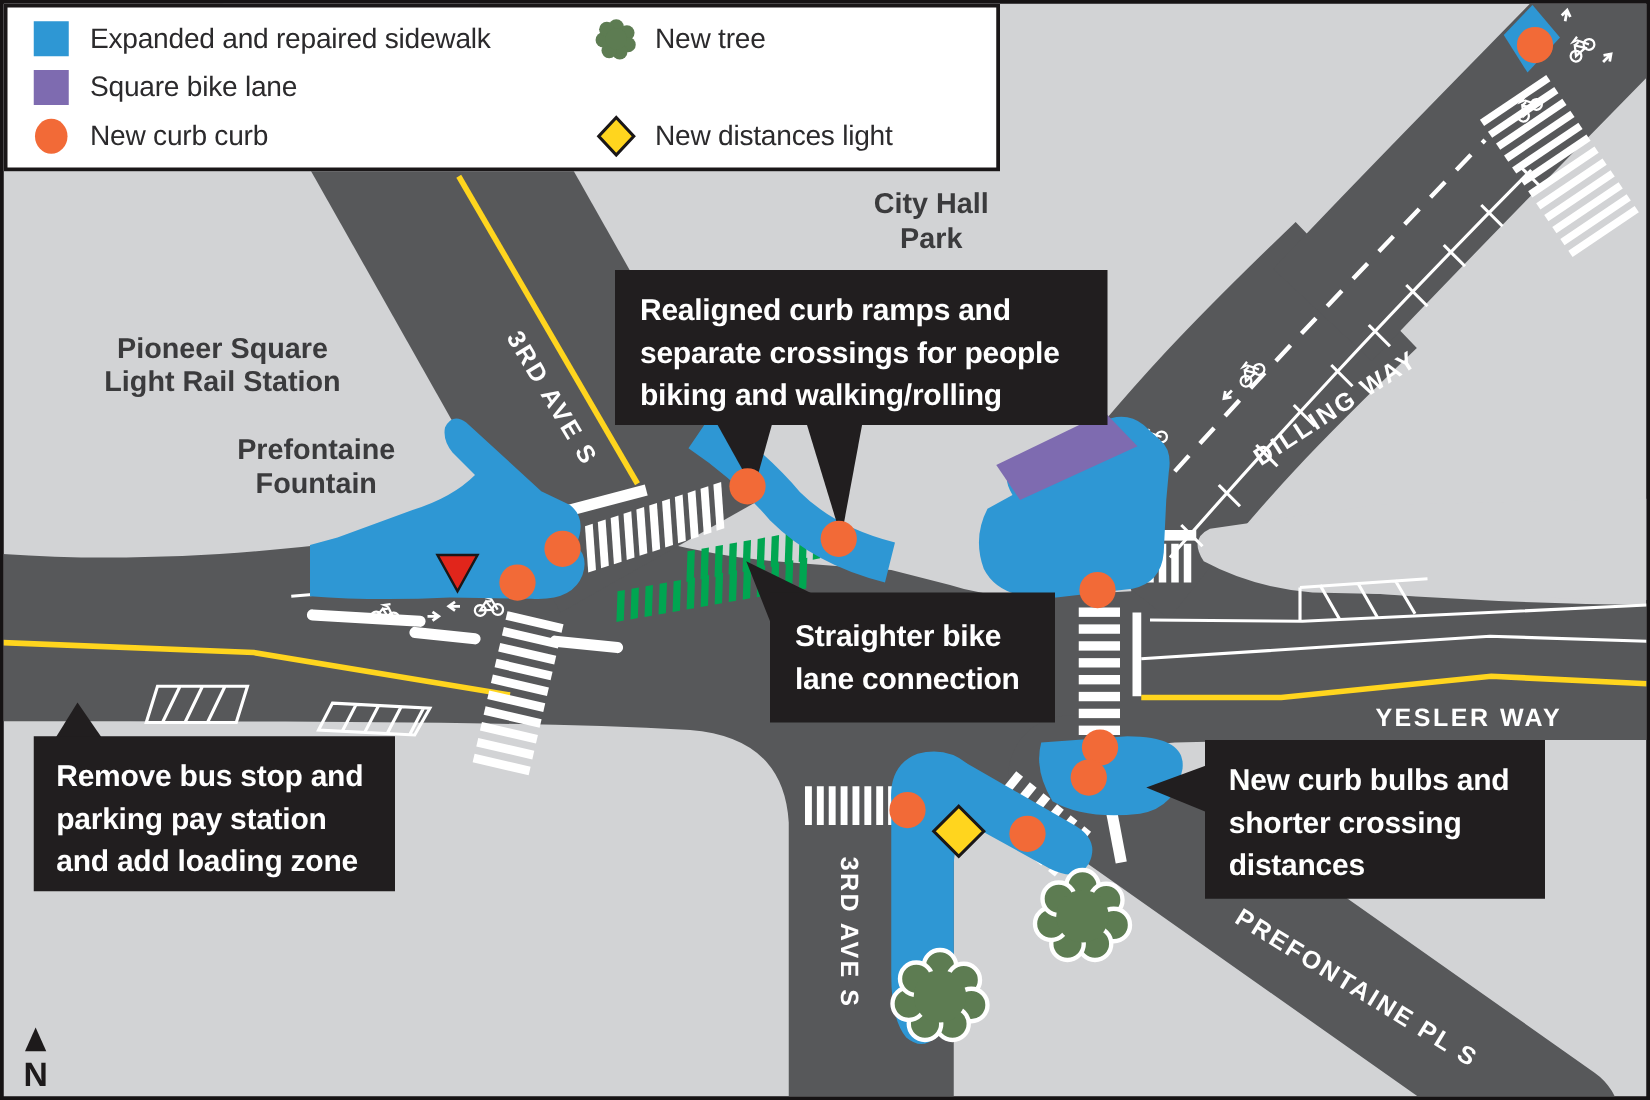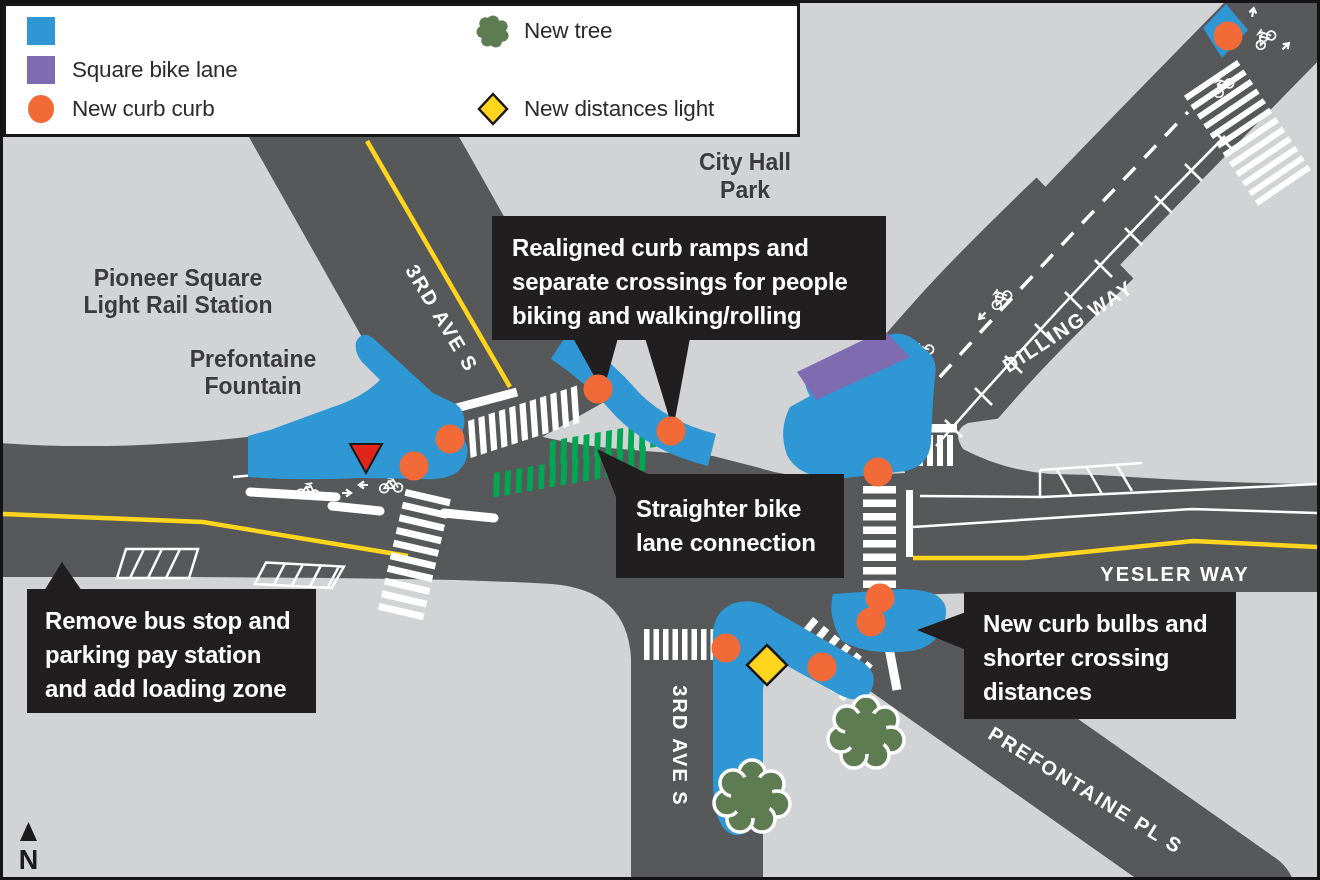--- a/index.html
+++ b/index.html
@@ -306,20 +306,21 @@
     <text class="nlabel" x="28.5" y="869">N</text>
   </g>
 </svg>
 
 <div class="legend">
   <div class="lcol c1">
     <div class="lrow">
       <span class="sw">
             <span class="sq" style="background:#2e97d4"></span>
           </span>
+      <span class="llabel">Expanded and repaired sidewalk</span>
     </div>
     <div class="lrow">
       <span class="sw">
             <span class="sq" style="background:#7e6bb0"></span>
           </span>
       <span class="llabel">Square bike lane</span>
     </div>
     <div class="lrow">
       <span class="sw">
             <svg width="30" height="30" viewBox="0 0 30 30">

